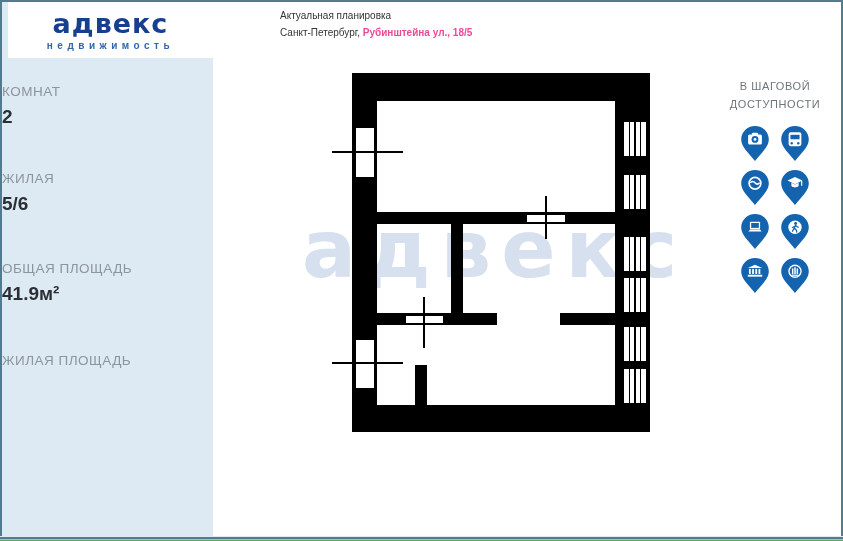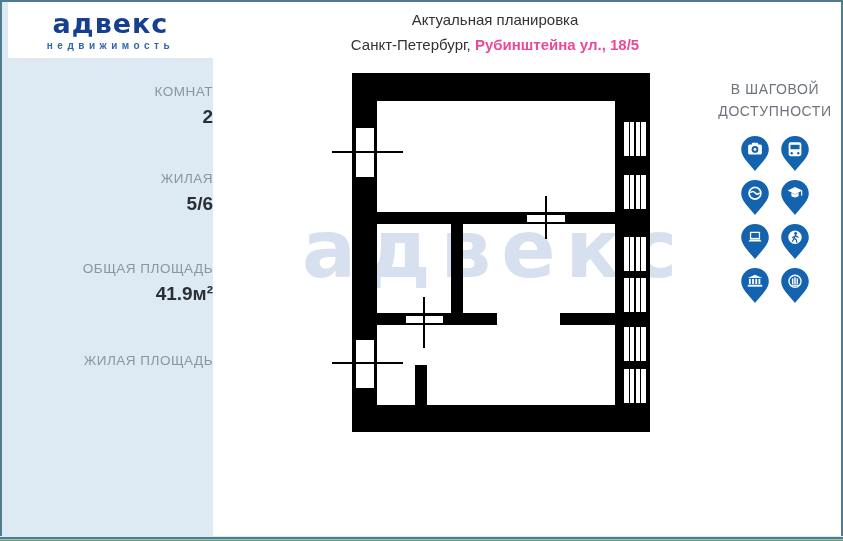--- a/index.html
+++ b/index.html
@@ -28,44 +28,44 @@
     margin-left:6px;height:56px;background:#fff;
     display:flex;flex-direction:column;align-items:center;justify-content:center;
   }
   .logo-main{
     font-family:"DejaVu Sans",sans-serif;
     font-weight:800;font-size:27px;line-height:1;color:#173f8f;letter-spacing:1px;
   }
   .logo-sub{
     font-size:10px;font-weight:bold;color:#2f68ad;letter-spacing:4.5px;margin-top:3px;
   }
-  .stat{position:absolute;left:0;width:100%;text-align:right;}
+  .stat{position:absolute;left:0;width:100%;text-align:left;}
   .stat .lbl{font-size:13.5px;color:#8d959c;letter-spacing:0.5px;}
   .stat .val{font-size:19px;font-weight:bold;color:#2b2f33;margin-top:7px;}
   .stat-0{top:82px;} .stat-1{top:169px;} .stat-2{top:259px;} .stat-3{top:351px;} .stat-4{top:441px;}
   
   .page-header{
-    position:absolute;left:280px;top:8px;width:430px;text-align:center;z-index:2;
-    color:#333;font-size:15px;line-height:1.65;
+    position:absolute;left:280px;top:8px;width:430px;text-align:left;z-index:2;
+    color:#333;font-size:10px;line-height:1.65;
   }
   .page-header b{color:#ec4899;}
   
   .watermark{
     position:absolute;left:302px;top:210px;z-index:0;
     font-family:"DejaVu Sans",sans-serif;font-weight:800;
     font-size:80px;line-height:1;letter-spacing:10px;color:#d7e0ee;
     user-select:none;white-space:nowrap;
   }
   
   .plan-svg{position:absolute;left:330px;top:70px;z-index:1;}
   
   .nearby{
     position:absolute;left:712px;top:78px;width:126px;text-align:center;z-index:2;
   }
-  .nearby-title{font-size:14px;color:#6d747b;letter-spacing:0.6px;line-height:1.6;text-align:center;}
+  .nearby-title{font-size:11px;color:#6d747b;letter-spacing:0.6px;line-height:1.6;text-align:center;}
   .pin-grid{
     margin:13px auto 0;width:68px;
     display:grid;grid-template-columns:28px 28px;column-gap:12px;row-gap:9px;
   }
   .pin{display:block;}
 </style>
 </head>
 <body>
 
 <div class="frame"></div>

